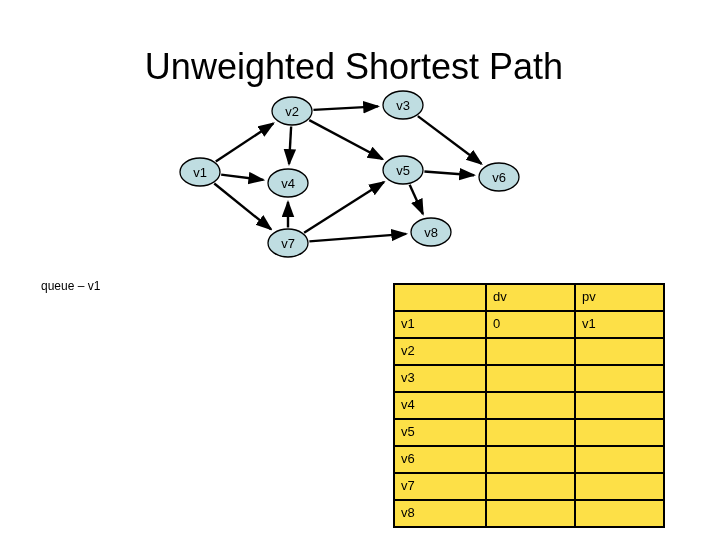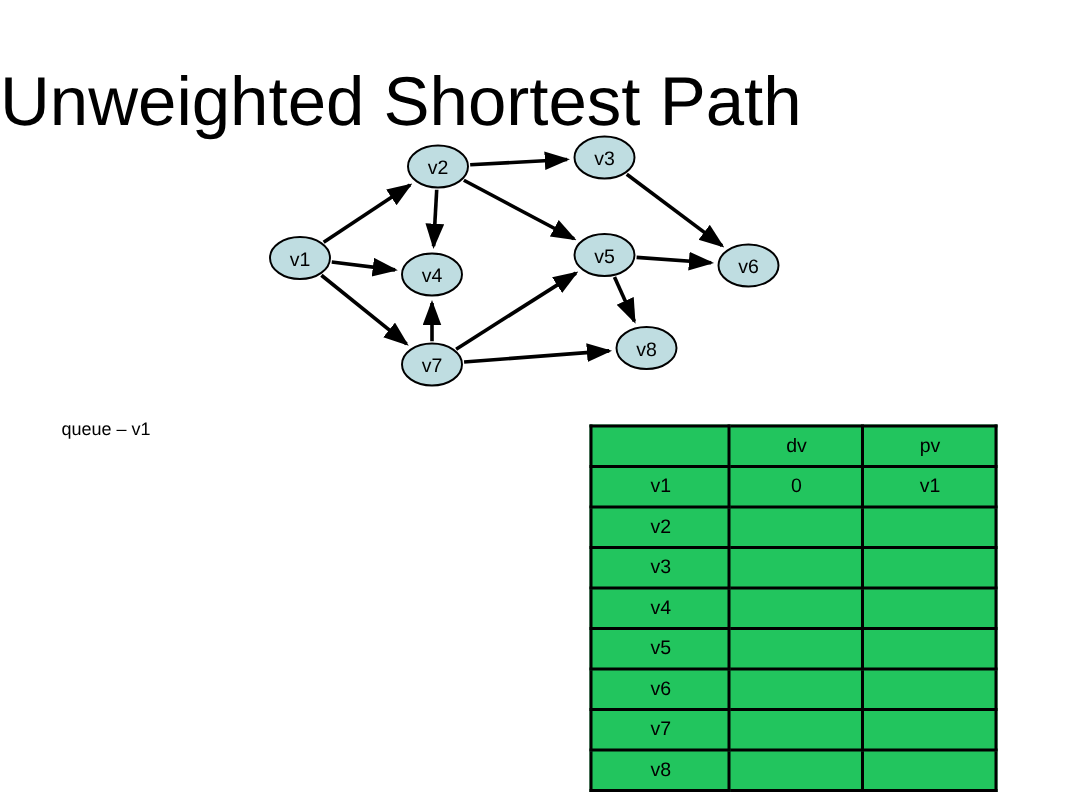--- a/index.html
+++ b/index.html
@@ -14,22 +14,22 @@
     background: #ffffff;
     overflow: hidden;
     font-family: "Liberation Sans", sans-serif;
     color: #000000;
   }
   #slide-title {
     position: absolute;
     left: 0;
     top: 44px;
     width: 708px;
-    text-align: left;
-    font-size: 46px;
+    text-align: center;
+    font-size: 36px;
     font-weight: 400;
     line-height: 46px;
     letter-spacing: 0px;
     color: #000000;
     white-space: nowrap;
   }
   #graph-figure {
     position: absolute;
     left: 0;
     top: 0;
@@ -50,22 +50,21 @@
     color: #000000;
     white-space: nowrap;
   }
   #dist-table {
     position: absolute;
     left: 393px;
     top: 283px;
     width: 270px;
     border-collapse: collapse;
     table-layout: fixed;
-    background: #22c55e;
-    text-align: center;
+    background: #fde047;
   }
   #dist-table td {
     border: 2px solid #000000;
     height: 22px;
     padding: 1px 5px 2px 6px;
     font-size: 13px;
     line-height: 16px;
     color: #000000;
     vertical-align: middle;
     overflow: hidden;

